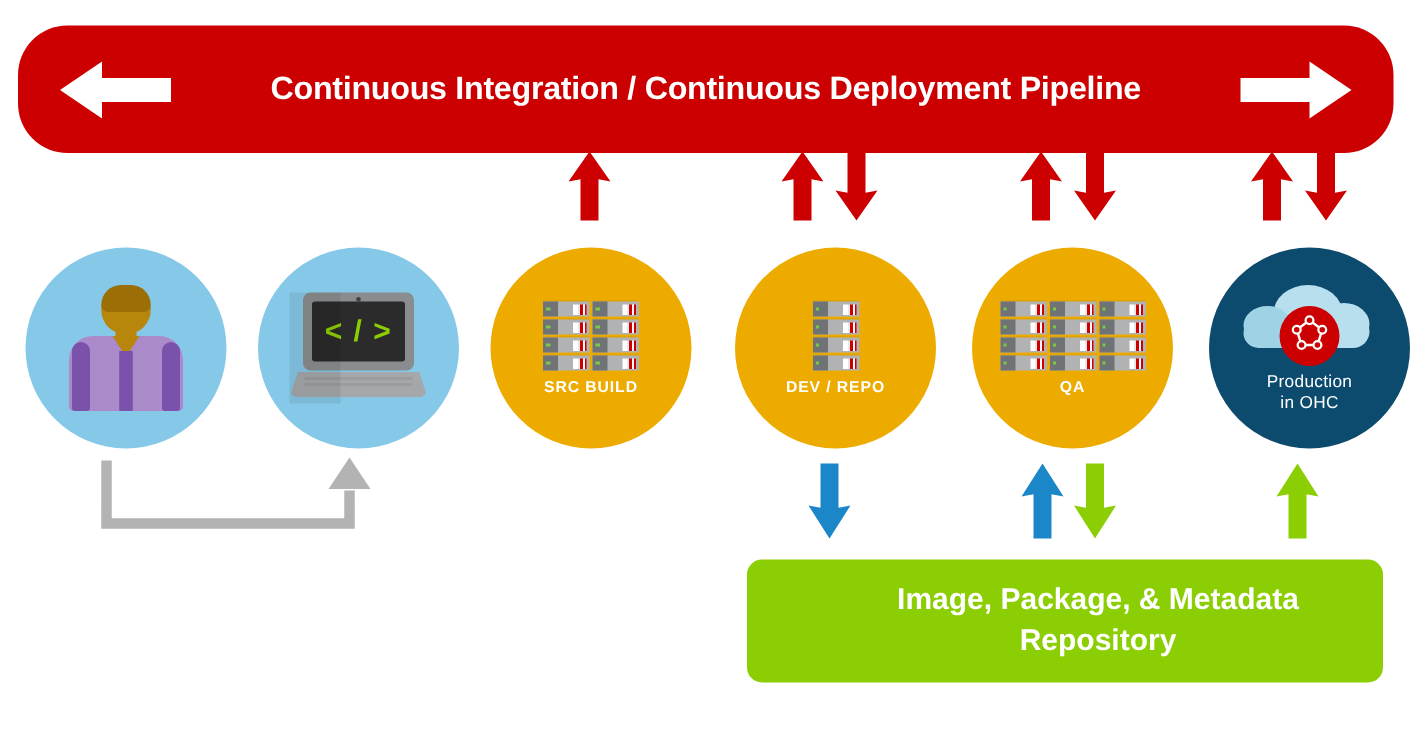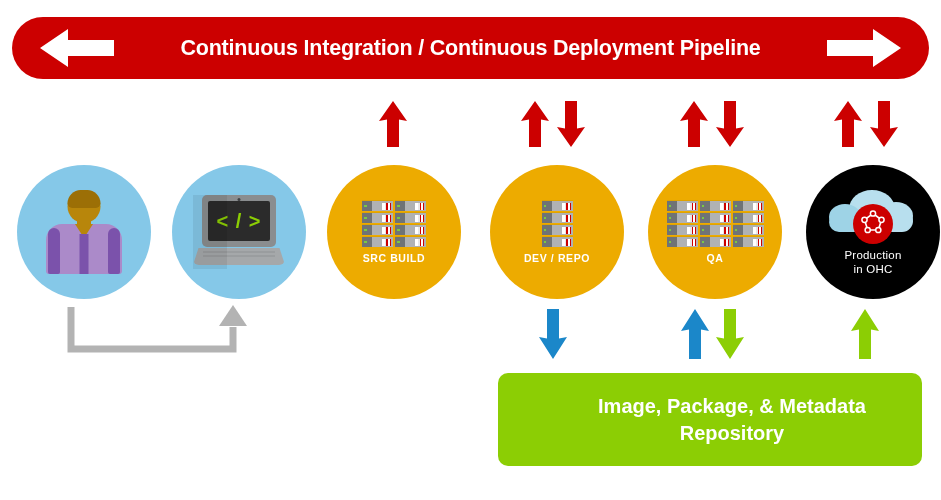--- a/index.html
+++ b/index.html
@@ -7,21 +7,21 @@
     width: 941px; height: 500px;
     background: #ffffff;
     font-family: "Liberation Sans", sans-serif;
     overflow: hidden;
   }
   #canvas { position: relative; width: 941px; height: 500px; background: #fff; }
 
   
   .banner {
     position: absolute; left: 12px; top: 17px;
-    width: 917px; height: 62px;
+    width: 917px; height: 85px;
     background: var(--red, #cc0000);
     border-radius: 33px;
     display: flex; align-items: center; justify-content: center;
   }
   .banner-title {
     color: #ffffff;
     font-size: 21.5px;
     font-weight: bold;
     letter-spacing: -0.2px;
     white-space: nowrap;
@@ -33,21 +33,21 @@
   
   .node {
     position: absolute;
     width: 134px; height: 134px;
     border-radius: 50%;
     display: flex; flex-direction: column;
     align-items: center; justify-content: center;
   }
   .node.blue   { background: #85c8e8; }
   .node.orange { background: #edab00; }
-  .node.gray   { background: #000000; }
+  .node.gray   { background: #0c4a6e; }
 
   .node-label {
     color: #ffffff;
     font-size: 10.5px;
     font-weight: bold;
     letter-spacing: 0.6px;
     text-align: center;
     line-height: 1.18;
     margin-top: 5px;
   }
@@ -171,21 +171,21 @@
   .ocp {
     position: absolute; left: 50%; top: 16px; transform: translateX(-50%);
     width: 40px; height: 40px; border-radius: 50%;
     background: #cc0000;
     display: flex; align-items: center; justify-content: center;
   }
 
   
   .repo-box {
     position: absolute; left: 498px; top: 373px;
-    width: 424px; height: 93px;
+    width: 424px; height: 82px;
     background: #8cce04;
     border-radius: 10px;
     display: flex; align-items: center; justify-content: center; padding-left: 44px;
   }
   .repo-text {
     color: #ffffff; font-size: 20px; font-weight: bold;
     text-align: center; line-height: 1.35; white-space: pre-line;
   }
 
   

